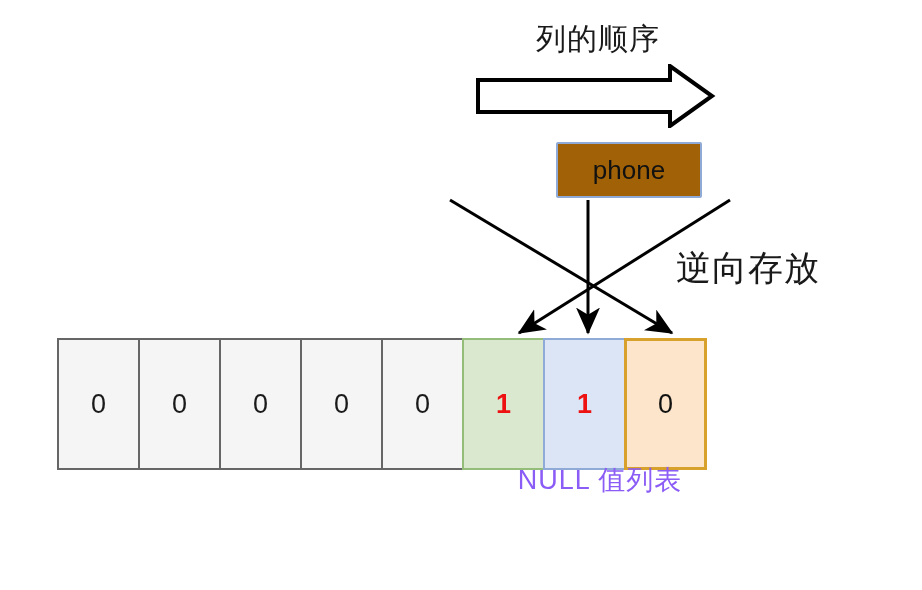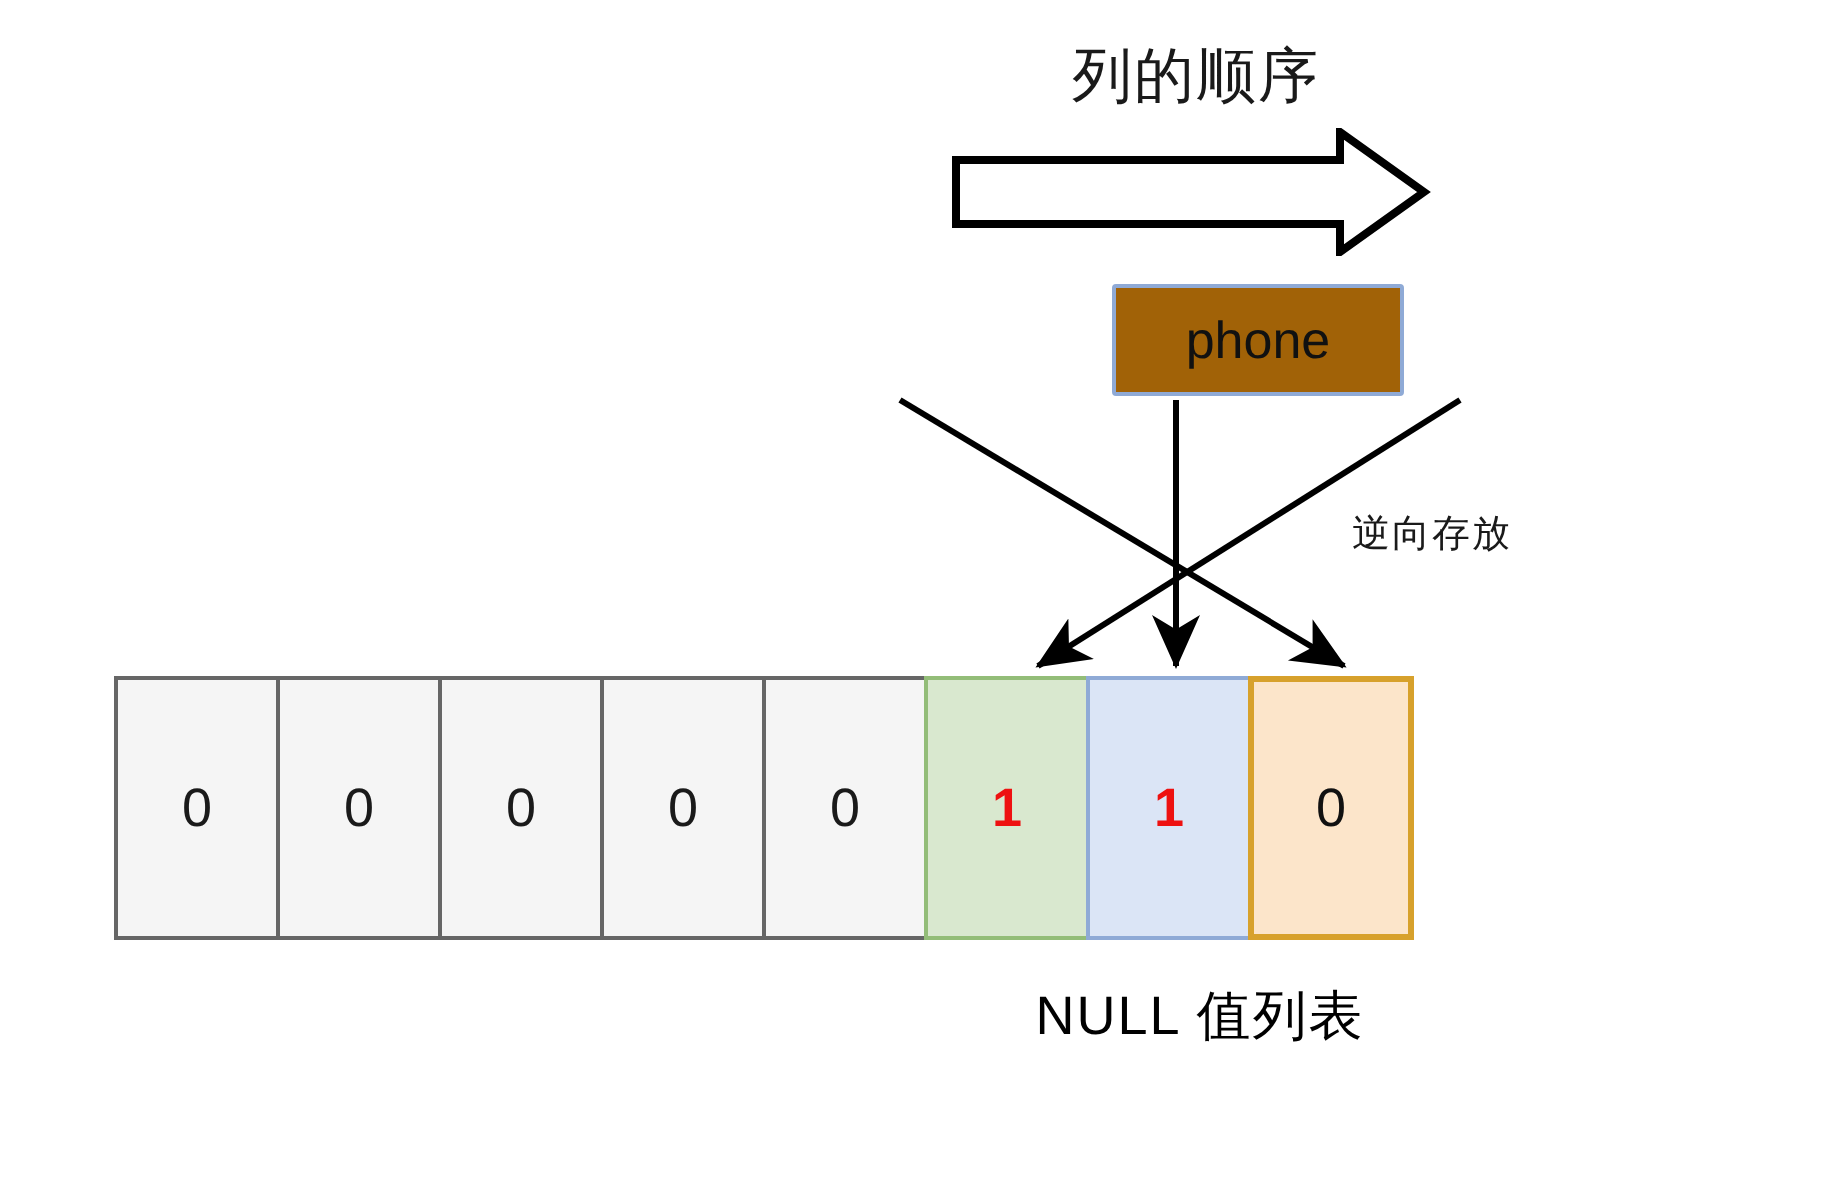--- a/index.html
+++ b/index.html
@@ -79,21 +79,21 @@
     width: 922px;
     height: 590px;
     pointer-events: none;
   }
 
   
   .reverse-label {
     position: absolute;
     left: 676px;
     top: 250px;
-    font-size: 19px;
+    font-size: 35px;
     line-height: 36px;
     color: #1a1a1a;
     letter-spacing: 1px;
     white-space: nowrap;
   }
 
   
   .null-row {
     position: absolute;
     left: 57px;
@@ -135,26 +135,26 @@
     background: #fce5ca;
     border: 3px solid #d7a12c;
     color: #111111;
     font-weight: 400;
   }
 
   
   .null-caption {
     position: absolute;
     left: 440px;
-    top: 490px;
+    top: 462px;
     width: 320px;
     text-align: center;
     font-size: 27px;
     line-height: 36px;
-    color: #000000;
+    color: #8b5cf6;
     letter-spacing: 1px;
     white-space: nowrap;
   }
 </style>
 </head>
 <body>
 
 <div id="canvas">
 
   <div class="diagram-title">列的顺序</div>

